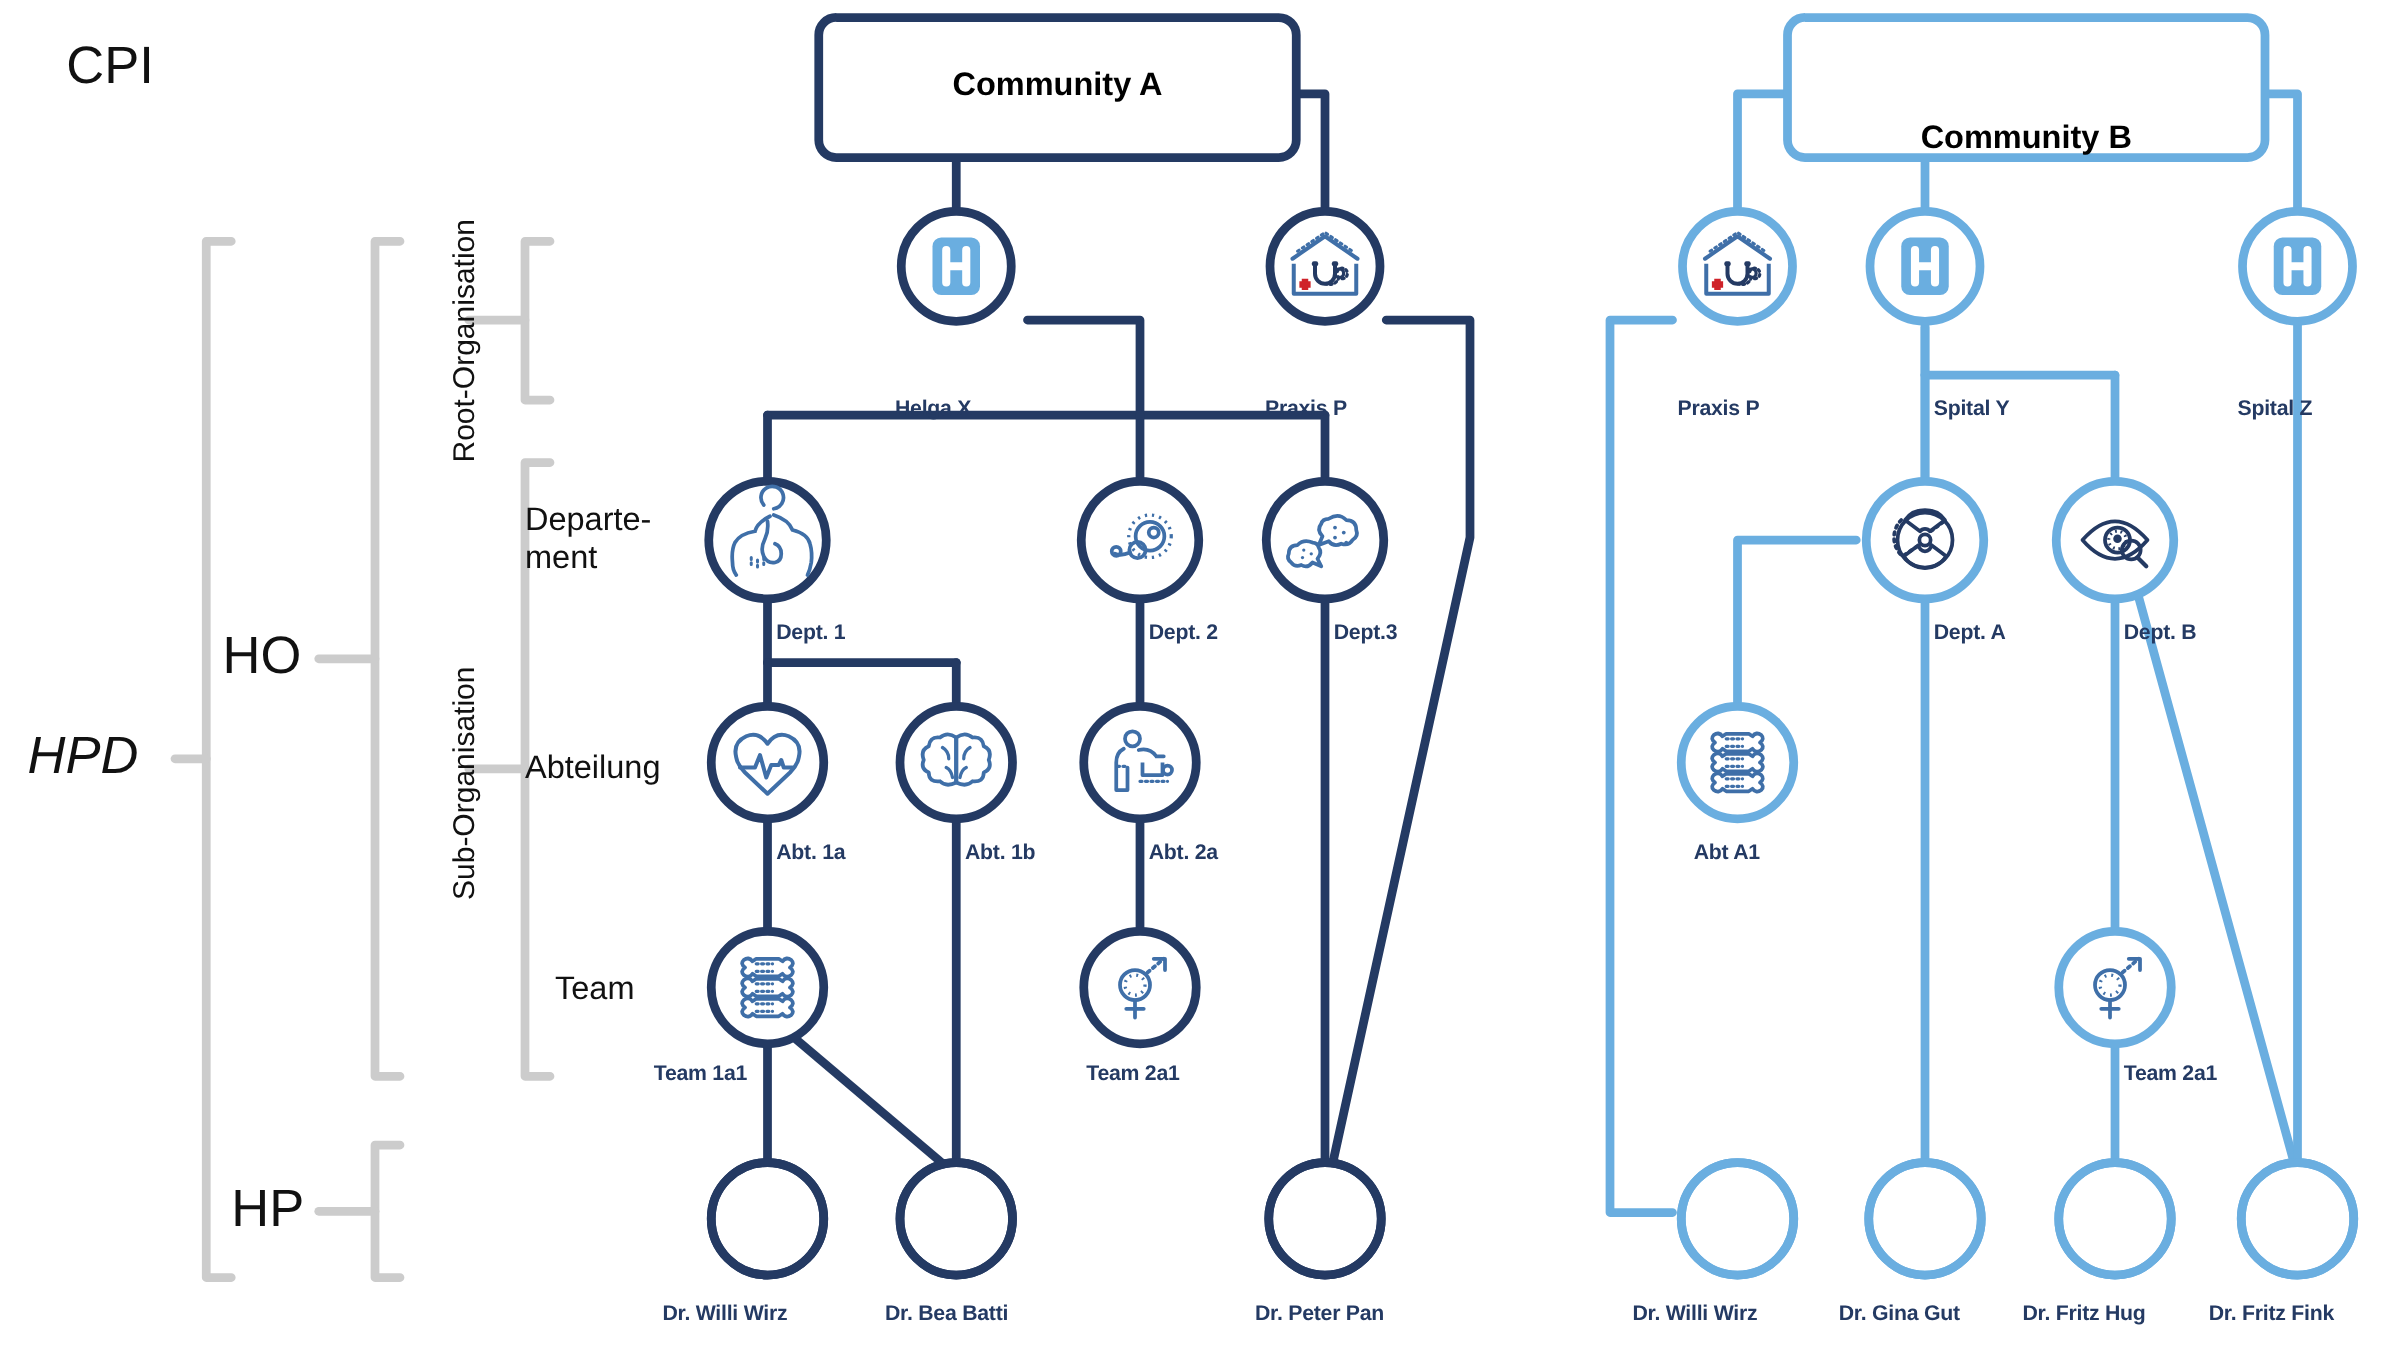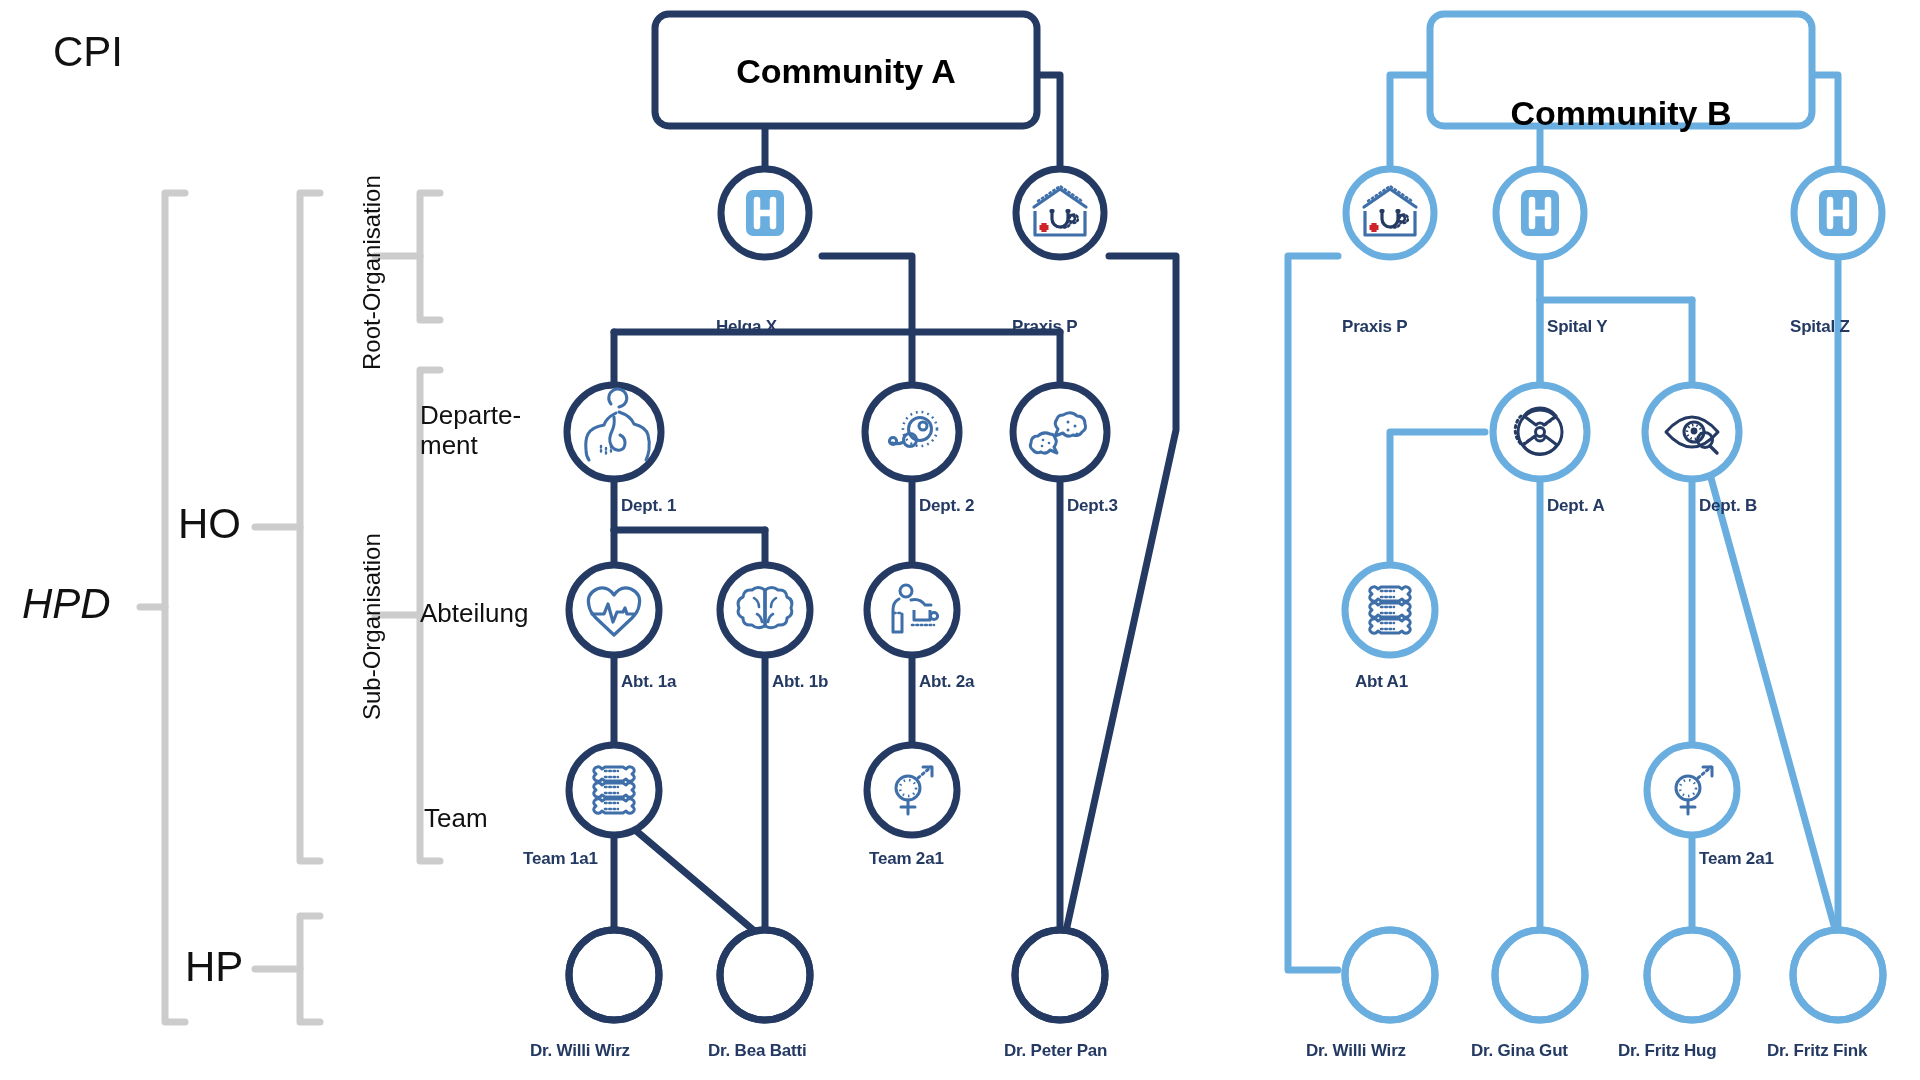--- a/index.html
+++ b/index.html
@@ -19,21 +19,21 @@
     position:absolute;font-family:"Liberation Sans",sans-serif;
     font-size:26px;color:#111;line-height:30px;
   }
   .vert-label{
     position:absolute;font-family:"Liberation Sans",sans-serif;
     font-size:24px;color:#111;white-space:nowrap;
     transform-origin:0 0;transform:rotate(-90deg);
   }
   .comm-title{
     position:absolute;font-family:"Liberation Sans",sans-serif;
-    font-weight:bold;font-size:34px;color:#000;white-space:nowrap;
+    font-weight:bold;font-size:26px;color:#000;white-space:nowrap;
     text-align:center;
   }
 </style>
 </head>
 <body>
 
 <div id="stage">
 
   <svg class="layer" viewBox="0 0 1920 1080">
 
@@ -439,21 +439,21 @@
   <div class="big-label" style="left:185px;top:943px;">HP</div>
 
   <div class="vert-label" style="left:358px;top:370px;">Root-Organisation</div>
   <div class="vert-label" style="left:358px;top:720px;">Sub-Organisation</div>
 
   <div class="row-label" style="left:420px;top:400px;">
     <span>Departe-</span><br>
     <span>ment</span>
   </div>
   <div class="row-label" style="left:420px;top:598px;">Abteilung</div>
-  <div class="row-label" style="left:424px;top:775px;margin-top:28px;">Team</div>
+  <div class="row-label" style="left:444px;top:775px;">Team</div>
 
   <div class="node-label" style="left:716px;top:317px;">Helga X</div>
   <div class="node-label" style="left:1012px;top:317px;">Praxis P</div>
   <div class="node-label" style="left:621px;top:496px;">Dept. 1</div>
   <div class="node-label" style="left:919px;top:496px;">Dept. 2</div>
   <div class="node-label" style="left:1067px;top:496px;">Dept.3</div>
   <div class="node-label" style="left:621px;top:672px;">Abt. 1a</div>
   <div class="node-label" style="left:772px;top:672px;">Abt. 1b</div>
   <div class="node-label" style="left:919px;top:672px;">Abt. 2a</div>
   <div class="node-label" style="left:523px;top:849px;">Team 1a1</div>

